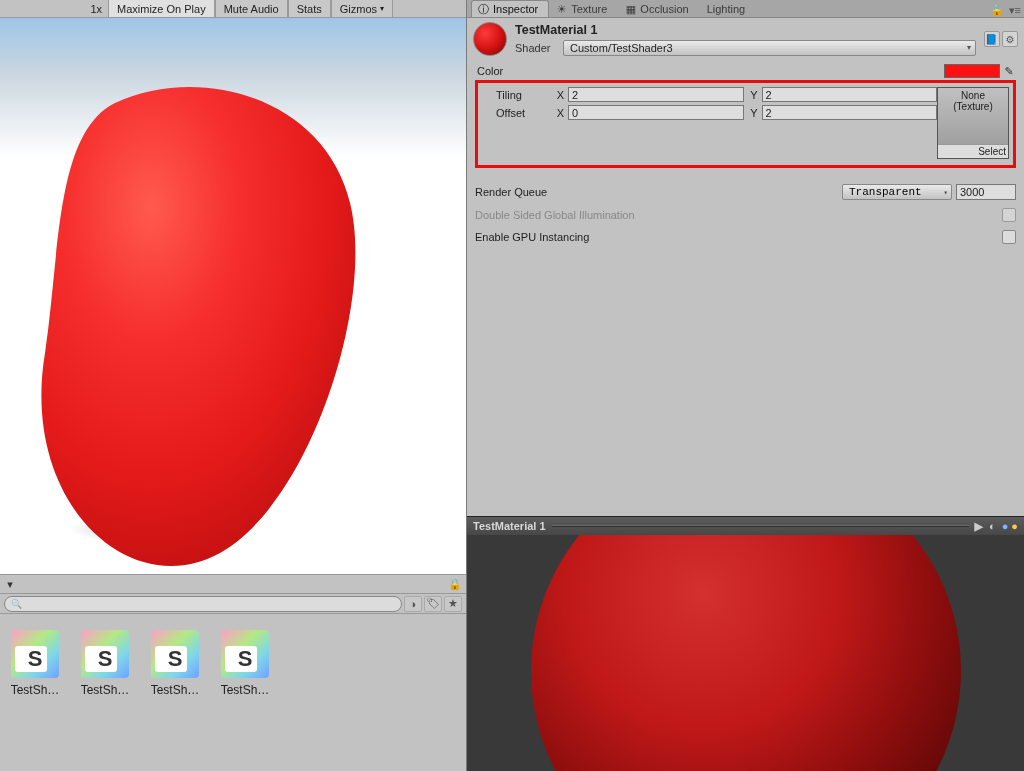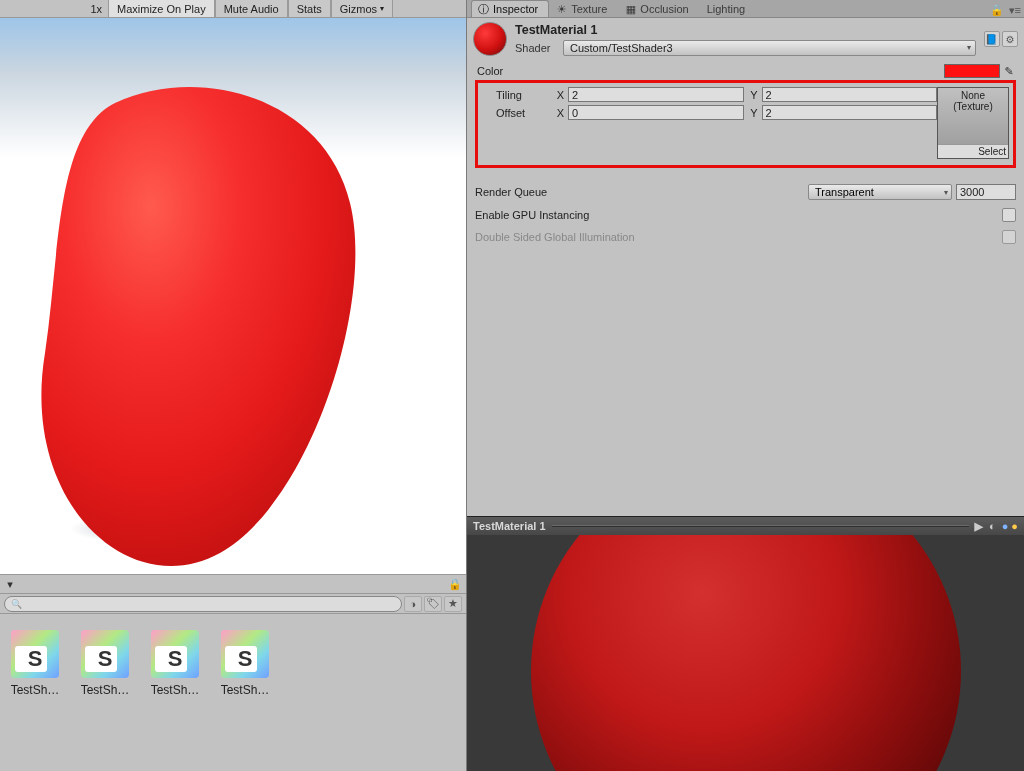--- a/index.html
+++ b/index.html
@@ -70,21 +70,21 @@
   .vec-row { display:flex; align-items:center; gap:4px; }
   .vec-row .vlbl { width:54px; color:#222; }
   .vec-row .axis { width:10px; text-align:right; color:#222; }
   .vec-row input { flex:1; height:15px; border:1px solid #777; background:#dedede; padding:0 3px; font-size:11px; color:#222; }
   .tex-slot { width:72px; height:72px; border:1px solid #555; background: linear-gradient(to bottom, #c0c0c0, #989898); display:flex; flex-direction:column; align-items:center; justify-content:space-between; cursor:pointer; font-size:10px; color:#222; padding-top:2px; }
   .tex-slot .none { text-align:center; line-height:1.1; }
   .tex-slot .select-btn { width:100%; text-align:right; padding:1px 2px; background:#ddd; border-top:1px solid #999; font-size:10px; }
 
   .rq-row { display:flex; align-items:center; gap:4px; margin-top:12px; }
   .rq-row .lbl { flex:0 0 220px; color:#222; }
-  .rq-dropdown { width:144px; height:16px; border:1px solid #888; background: linear-gradient(to bottom, #eaeaea, #c2c2c2); padding:0 14px 0 6px; display:flex; align-items:center; position:relative; cursor:pointer; border-radius:2px; }
+  .rq-dropdown { width:110px; height:16px; border:1px solid #888; background: linear-gradient(to bottom, #eaeaea, #c2c2c2); padding:0 14px 0 6px; display:flex; align-items:center; position:relative; cursor:pointer; border-radius:2px;font-family:Liberation Mono, monospace; }
   .rq-dropdown::after { content:"▾"; position:absolute; right:3px; font-size:8px; color:#555; }
   .rq-num { width:60px; height:16px; border:1px solid #777; background:#dedede; padding:0 3px; font-size:11px; color:#222; }
 
   .check-row { display:flex; align-items:center; gap:4px; margin-top:4px; }
   .check-row .lbl { flex:1; color:#222; }
   .check-row.disabled .lbl { color:#888; }
   .chk { width:14px; height:14px; border:1px solid #888; background:#dcdcdc; cursor:pointer; border-radius:2px; }
   .check-row.disabled .chk { opacity:.7; cursor:not-allowed; }
 
   .preview-pane { margin-top:auto; height:255px; background:#393939; border-top:1px solid #222; display:flex; flex-direction:column; }
@@ -239,26 +239,26 @@
       </div>
     </div>
 
     <div class="rq-row">
       <span class="lbl">Render Queue</span>
       <span style="flex:1"></span>
       <div class="rq-dropdown">Transparent</div>
       <input class="rq-num" value="3000" style="">
     </div>
 
+    <div class="check-row disabled">
+      <span class="lbl">Double Sided Global Illumination</span>
+      <div class="chk"></div>
+    </div>
     <div class="check-row">
       <span class="lbl">Enable GPU Instancing</span>
-      <div class="chk"></div>
-    </div>
-    <div class="check-row disabled">
-      <span class="lbl">Double Sided Global Illumination</span>
       <div class="chk"></div>
     </div>
   </div>
 
   <div class="preview-pane">
     <div class="preview-header">
       <span>TestMaterial 1</span>
       <div class="line"></div>
       <span class="pv-icon">▶</span>
       <span class="pv-icon">◐</span>

